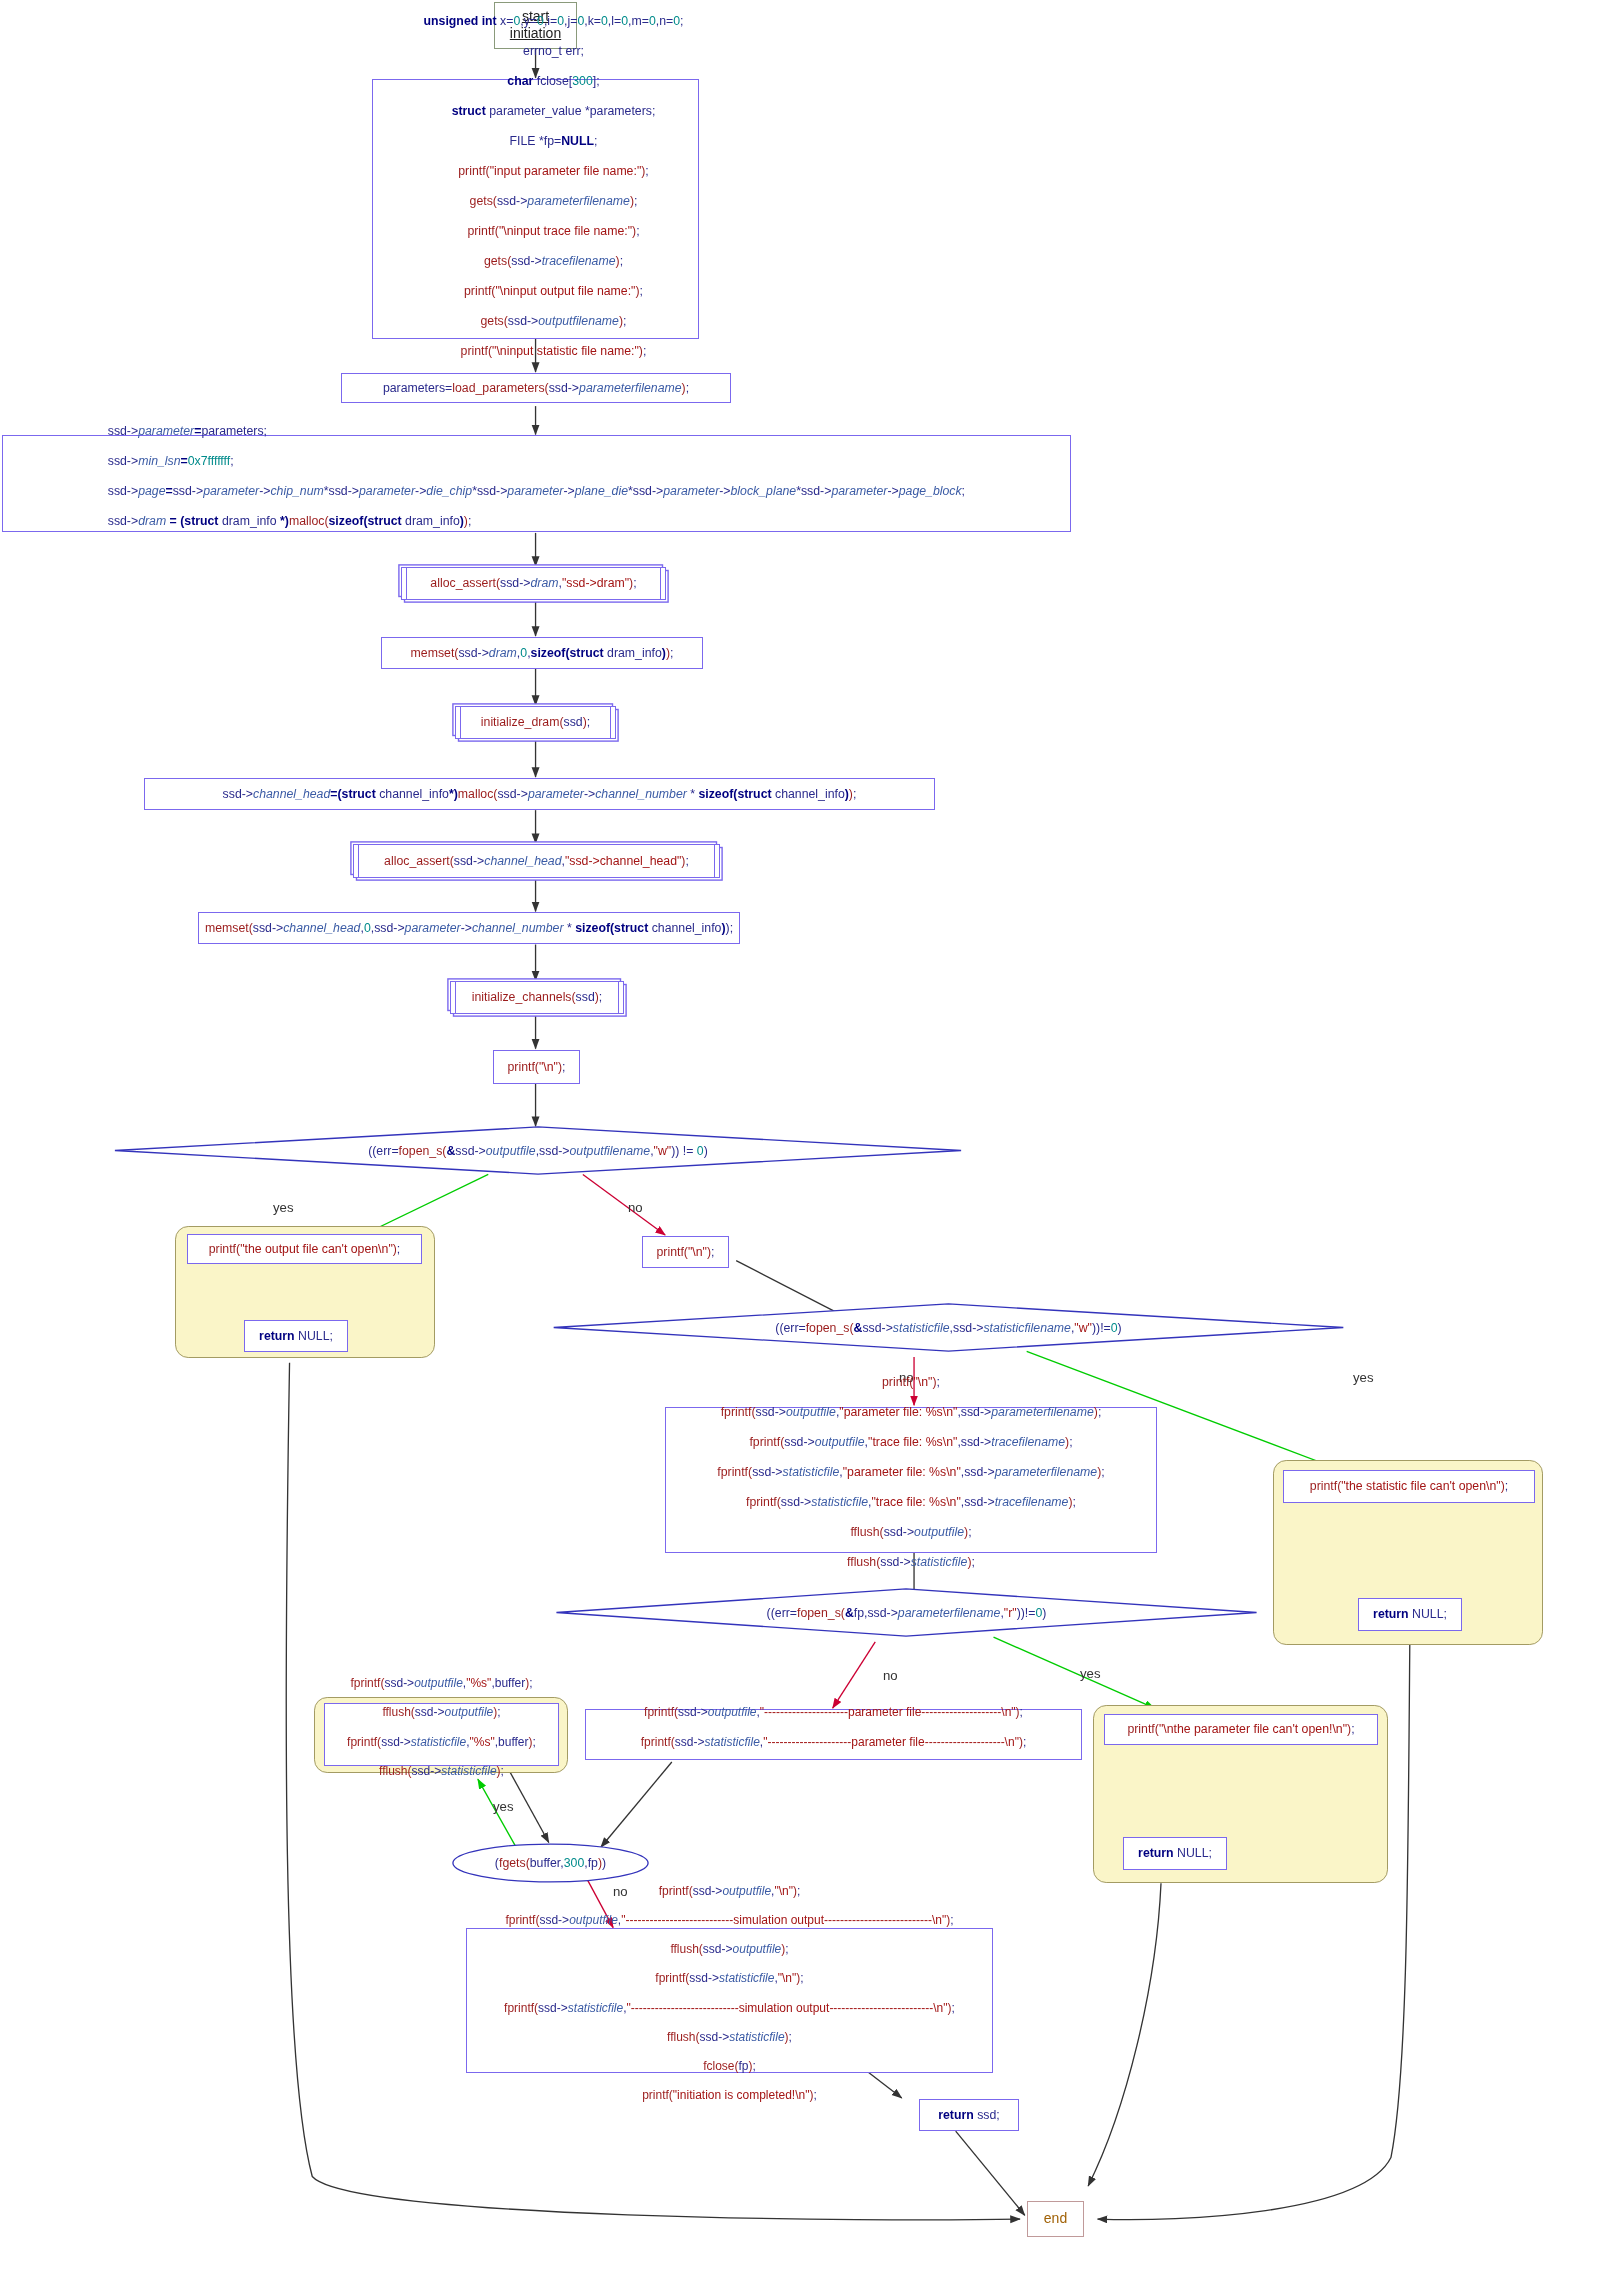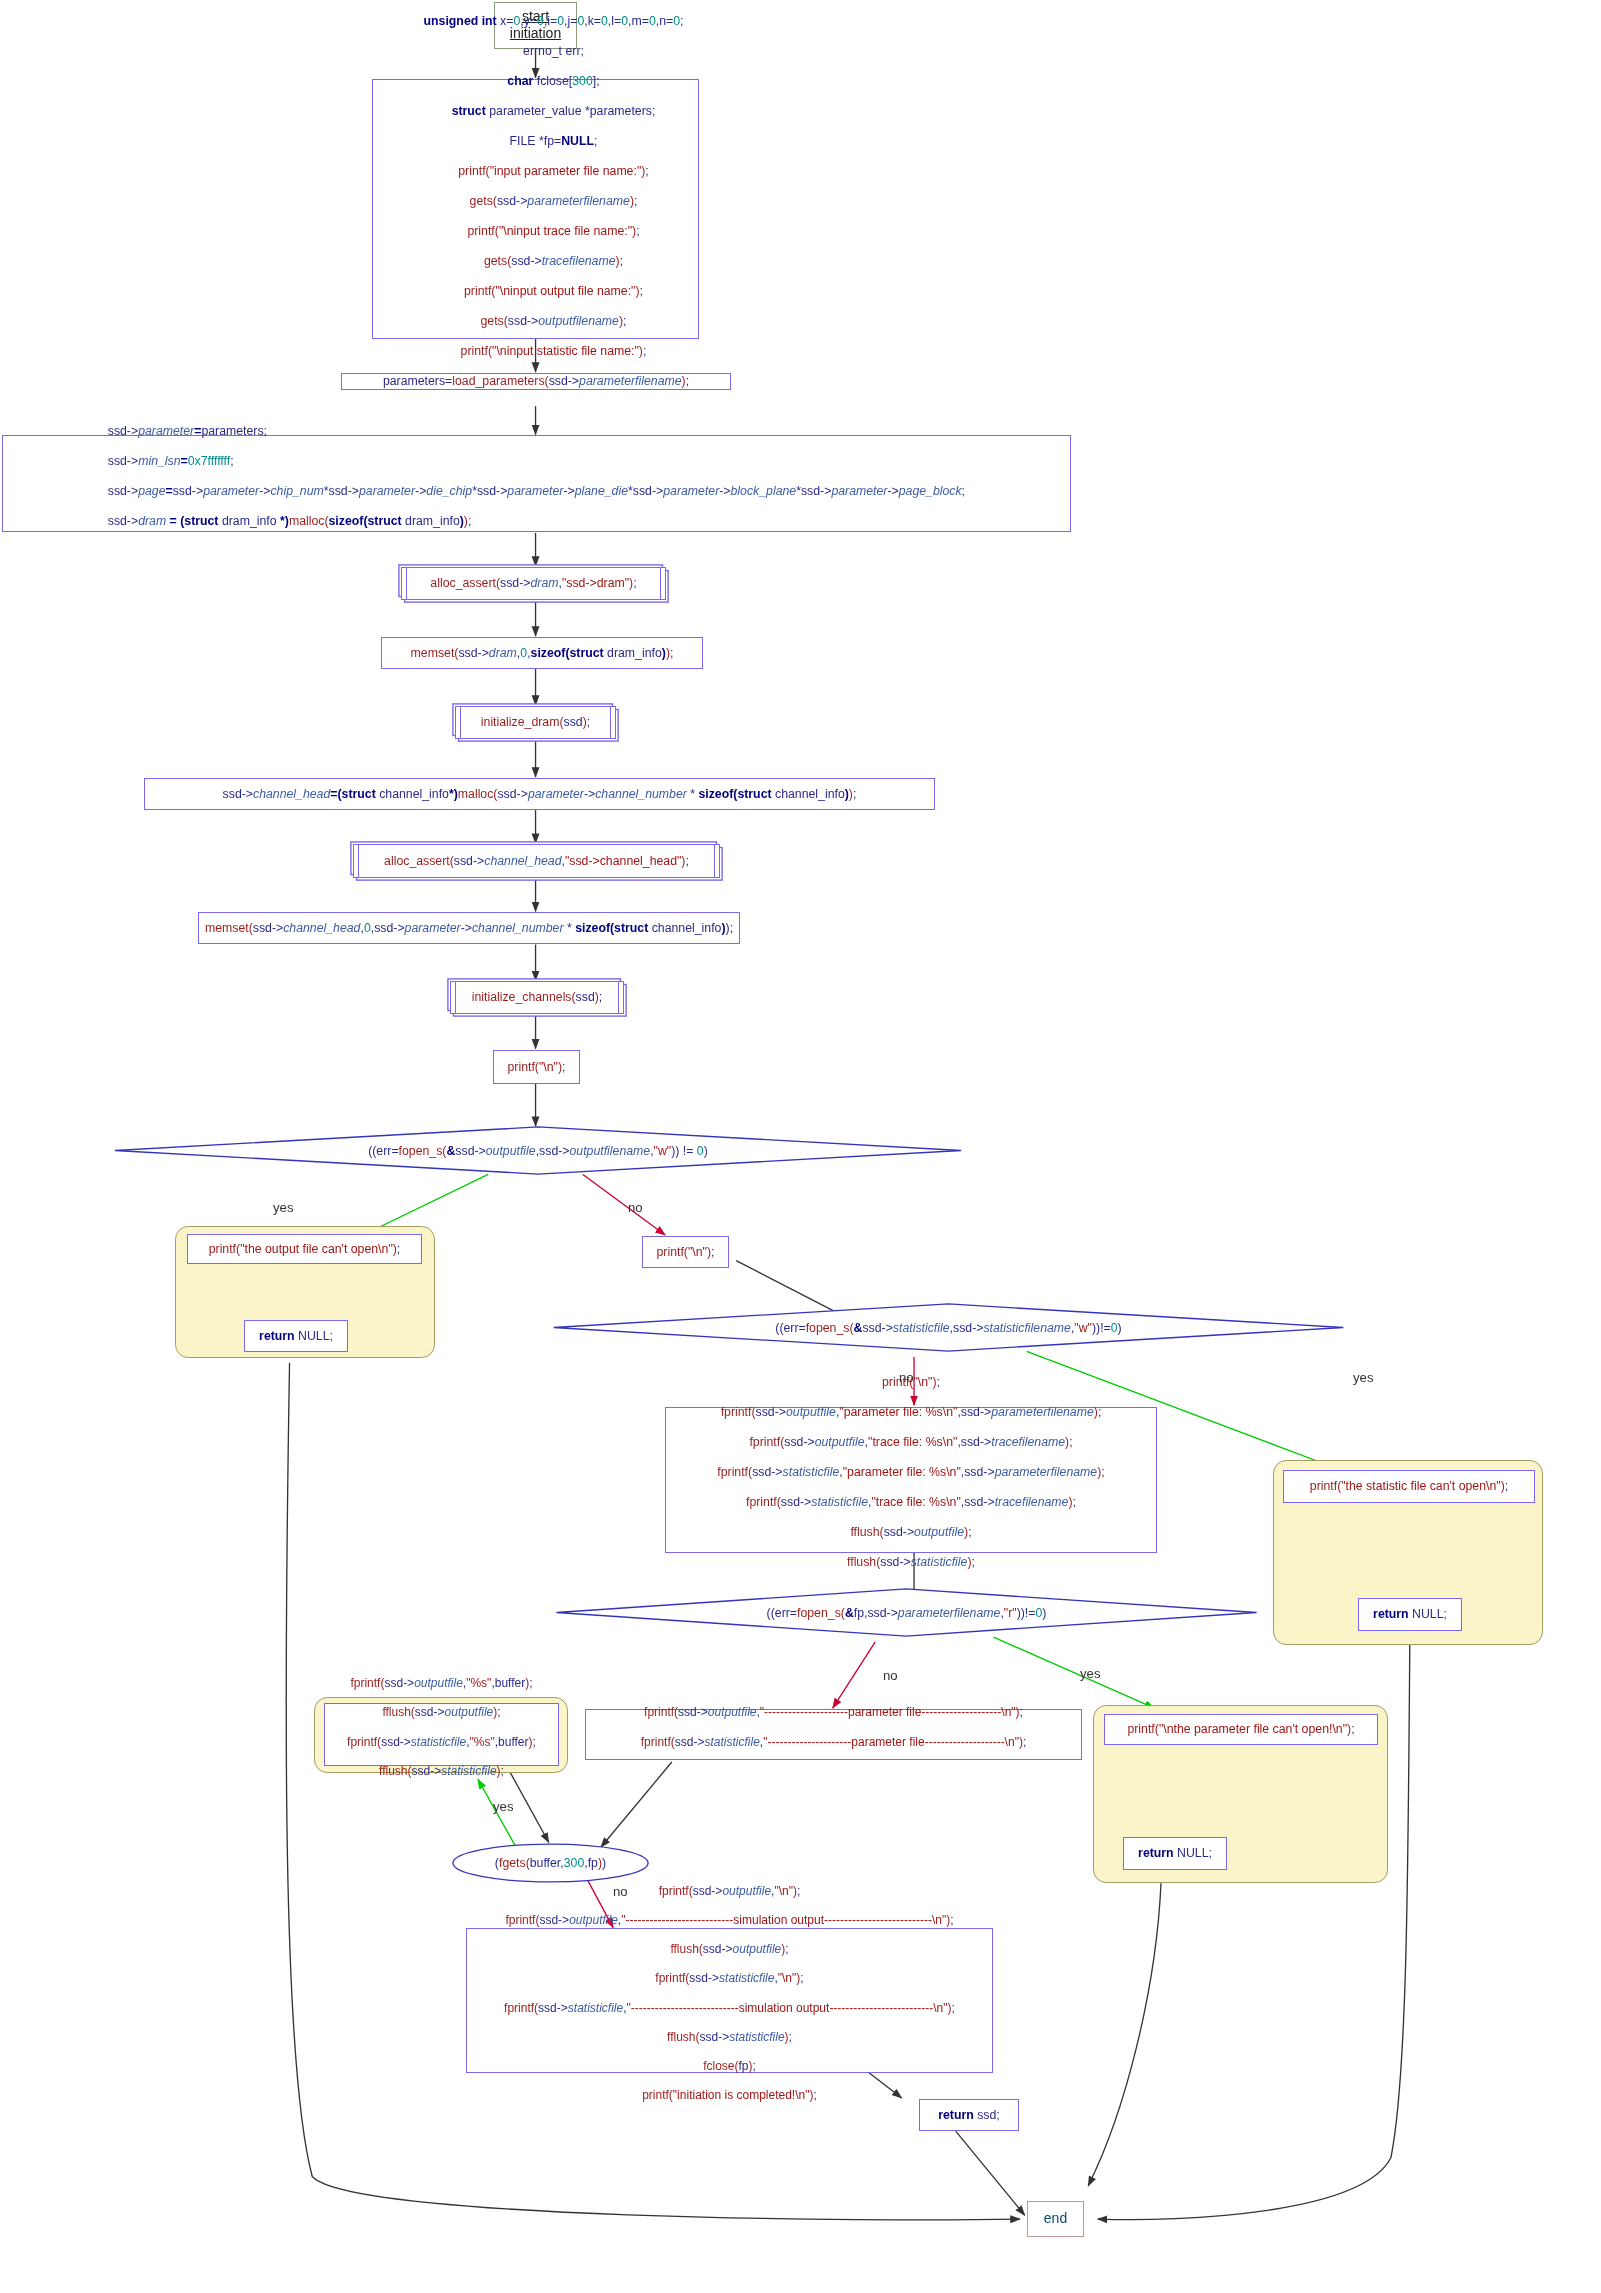--- a/index.html
+++ b/index.html
@@ -6,21 +6,21 @@
   body{font-family:"Liberation Sans","DejaVu Sans",sans-serif;}
   #canvas{position:relative;width:1601px;height:2294px;background:#fff;overflow:hidden;}
   svg.edges{position:absolute;left:0;top:0;width:1601px;height:2294px;pointer-events:none;}
 
   
   .node{position:absolute;box-sizing:border-box;background:#fff;
         display:flex;align-items:center;justify-content:center;
         text-align:center;line-height:1.22;}
   .proc{border:1.4px solid #7B68EE;}
   .startend{border:1.4px solid #8A9A7B;color:#222;font-size:14px;}
-  .endnode{border:1.4px solid #C09A9A;color:#0c4a6e;font-size:14px;}
+  .endnode{border:1.4px solid #C09A9A;color:#a16207;font-size:14px;}
   .sub{border:1.4px solid #7B68EE;
        box-shadow: 2.8px 2.8px 0 -1.4px #fff, 2.8px 2.8px 0 0 #7B68EE, -2.8px -2.8px 0 -1.4px #fff, -2.8px -2.8px 0 0 #7B68EE;}
   .sub::before{content:"";position:absolute;left:3.8px;top:-1.4px;bottom:-1.4px;width:0;border-left:1.4px solid #7B68EE;}
   .sub::after{content:"";position:absolute;right:3.8px;top:-1.4px;bottom:-1.4px;width:0;border-right:1.4px solid #7B68EE;}
   .group{border:1.4px solid #A39B63;background:#FAF5C8;border-radius:13.2px;}
   .diamond-wrap{position:absolute;}
   .diamond-wrap svg{position:absolute;left:0;top:0;}
   .diamond-label{position:absolute;left:0;top:0;width:100%;height:100%;
      display:flex;align-items:center;justify-content:center;text-align:center;}
   .ell{position:absolute;}
@@ -128,21 +128,21 @@
 <span class="ln"><span class="fn">gets(</span><span class="pl">ssd-&gt;</span><span class="var">parameterfilename</span><span class="fn">)</span><span class="pl">;</span></span>
 <span class="ln"><span class="fn">printf(</span><span class="str">"\ninput trace file name:"</span><span class="fn">)</span><span class="pl">;</span></span>
 <span class="ln"><span class="fn">gets(</span><span class="pl">ssd-&gt;</span><span class="var">tracefilename</span><span class="fn">)</span><span class="pl">;</span></span>
 <span class="ln"><span class="fn">printf(</span><span class="str">"\ninput output file name:"</span><span class="fn">)</span><span class="pl">;</span></span>
 <span class="ln"><span class="fn">gets(</span><span class="pl">ssd-&gt;</span><span class="var">outputfilename</span><span class="fn">)</span><span class="pl">;</span></span>
 <span class="ln"><span class="fn">printf(</span><span class="str">"\ninput statistic file name:"</span><span class="fn">)</span><span class="pl">;</span></span>
 <span class="ln"><span class="fn">gets(</span><span class="pl">ssd-&gt;</span><span class="var">statisticfilename</span><span class="fn">)</span><span class="pl">;</span></span>
     </div>
   </div>
 
-  <div class="node proc" style="left:341px;top:373px;width:390px;height:17px;">
+  <div class="node proc" style="left:341px;top:373px;width:390px;height:30px;">
     <div class="code"><span class="pl">parameters=</span><span class="fn">load_parameters(</span><span class="pl">ssd-&gt;</span><span class="var">parameterfilename</span><span class="fn">)</span><span class="pl">;</span></div>
   </div>
 
   <div class="node proc" style="left:1.9px;top:435px;width:1069px;height:97px;">
     <div class="code" style="text-align:left;">
 <span class="ln"><span class="pl">ssd-&gt;</span><span class="var">parameter</span><span class="op">=</span><span class="pl">parameters;</span></span>
 <span class="ln"><span class="pl">ssd-&gt;</span><span class="var">min_lsn</span><span class="op">=</span><span class="num">0x7fffffff</span><span class="pl">;</span></span>
 <span class="ln"><span class="pl">ssd-&gt;</span><span class="var">page</span><span class="op">=</span><span class="pl">ssd-&gt;</span><span class="var">parameter</span><span class="pl">-&gt;</span><span class="var">chip_num</span><span class="pl">*ssd-&gt;</span><span class="var">parameter</span><span class="pl">-&gt;</span><span class="var">die_chip</span><span class="pl">*ssd-&gt;</span><span class="var">parameter</span><span class="pl">-&gt;</span><span class="var">plane_die</span><span class="pl">*ssd-&gt;</span><span class="var">parameter</span><span class="pl">-&gt;</span><span class="var">block_plane</span><span class="pl">*ssd-&gt;</span><span class="var">parameter</span><span class="pl">-&gt;</span><span class="var">page_block</span><span class="pl">;</span></span>
 <span class="ln"><span class="pl">ssd-&gt;</span><span class="var">dram</span> <span class="kw">= (struct</span> <span class="ty">dram_info</span> <span class="kw">*)</span><span class="fn">malloc(</span><span class="kw">sizeof(struct</span> <span class="ty">dram_info</span><span class="kw">)</span><span class="fn">)</span><span class="pl">;</span></span>
     </div>

